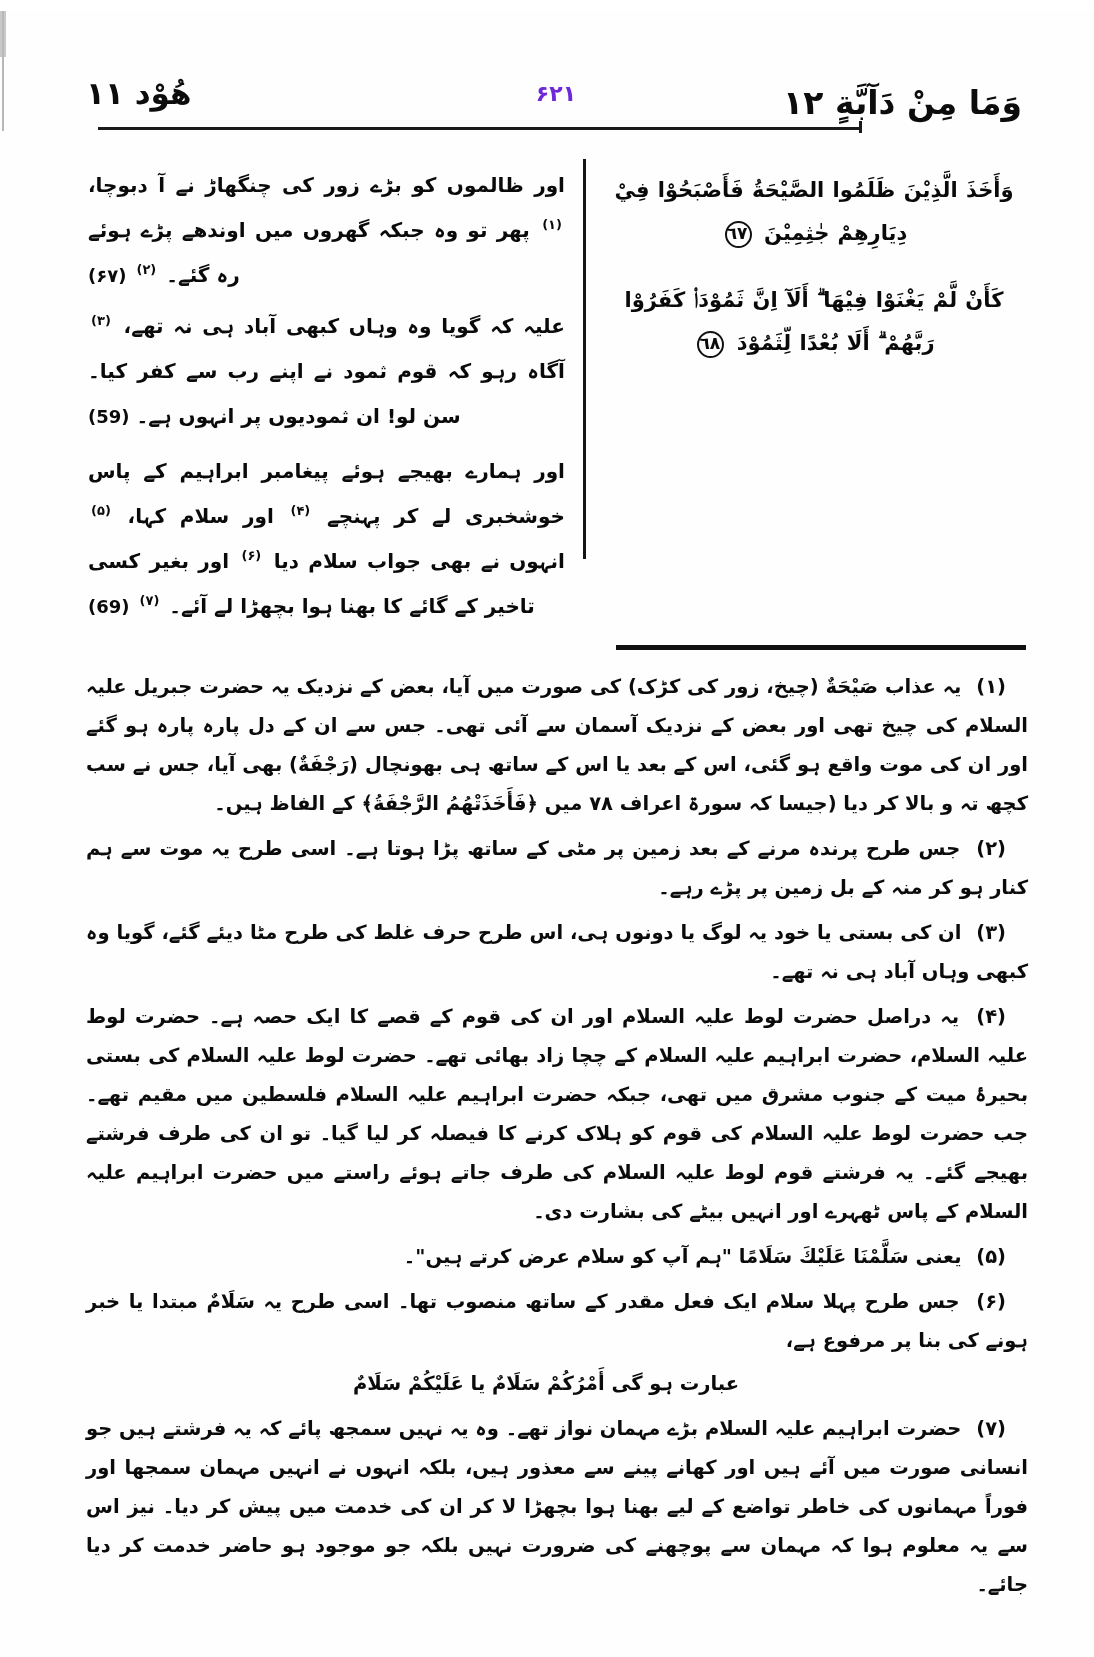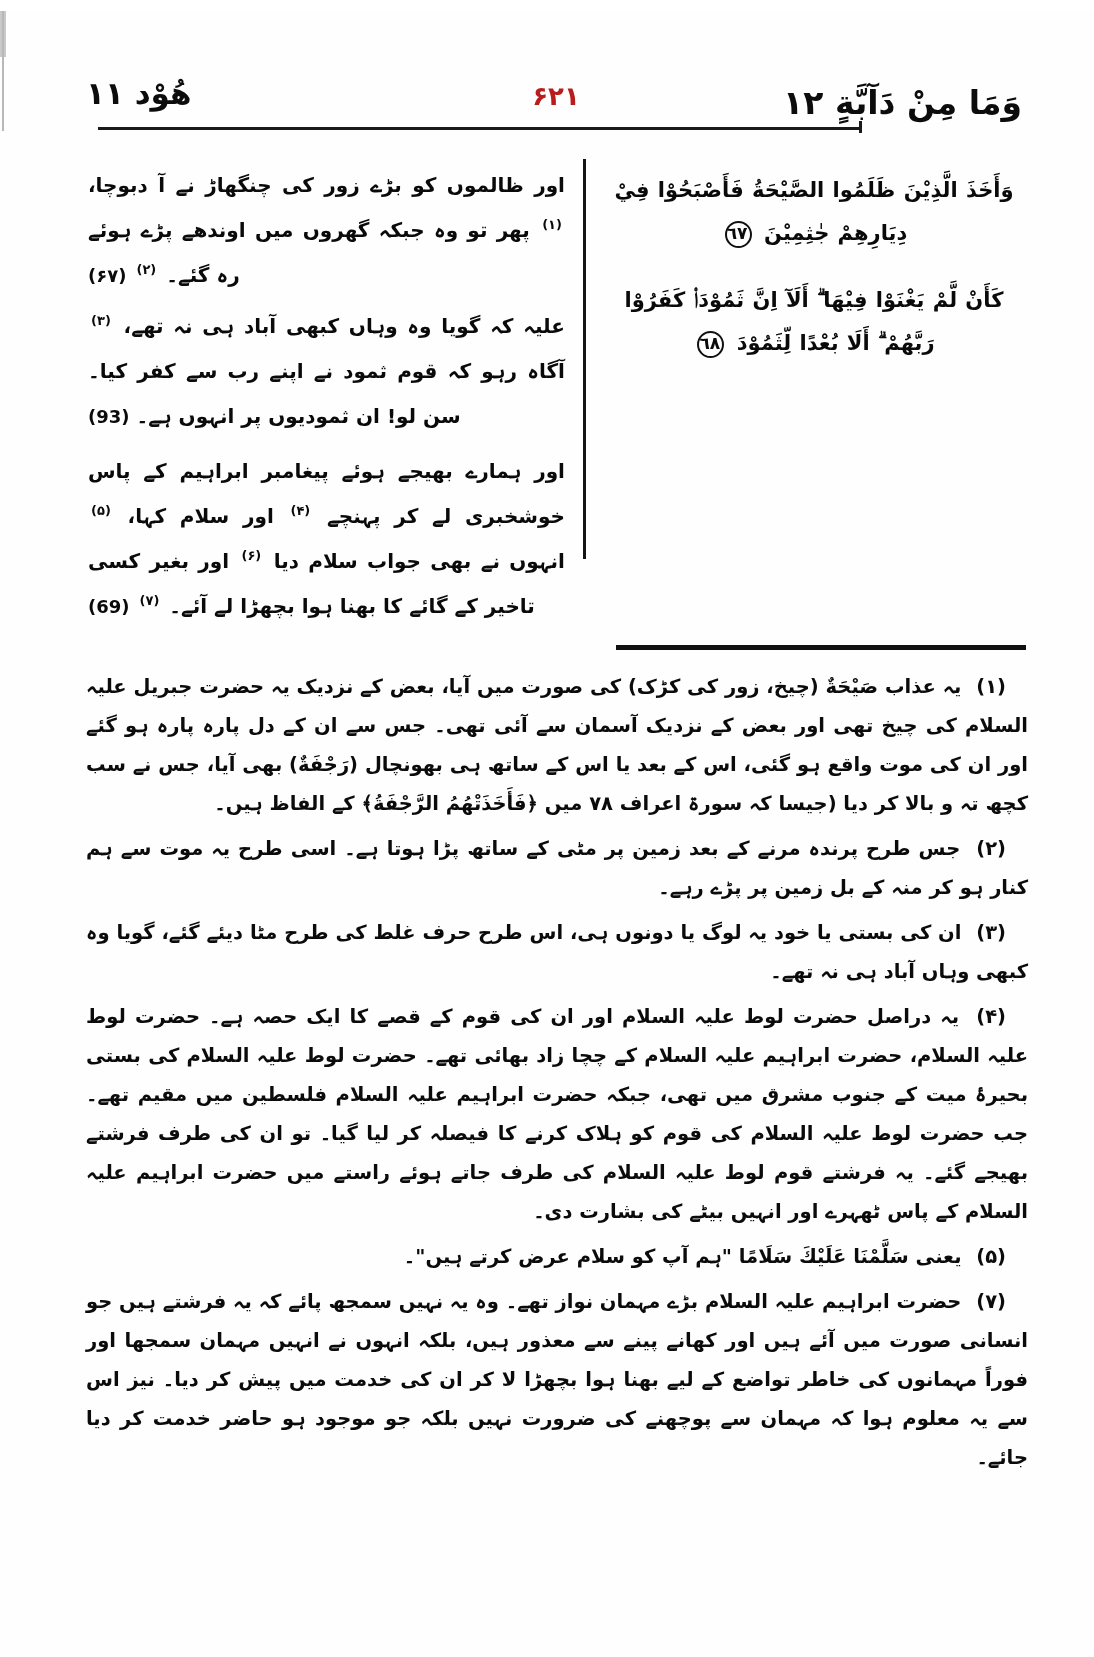--- a/index.html
+++ b/index.html
@@ -59,23 +59,23 @@
     font-weight: bold;
     color: #0c0c0c;
     letter-spacing: 1px;
     white-space: nowrap;
   }
   .hdr-page {
     position: absolute;
     left: 50%;
     transform: translateX(-50%);
     top: 10px;
-    font-size: 26px;
-    font-weight: bold;
-    color: #b91c1c;
+    font-size: 22px;
+    font-weight: bold;
+    color: #6d28d9;
     text-align: right;
   }
   .hdr-juz {
     position: absolute;
     right: 10px;
     top: 12px;
     font-size: 33px;
     font-weight: bold;
     color: #0c0c0c;
     white-space: nowrap;
@@ -256,21 +256,21 @@
           <sup class="fn">(۱)</sup>
           <span>پھر تو وہ جبکہ گھروں میں اوندھے پڑے ہوئے رہ گئے۔</span>
           <sup class="fn">(۲)</sup>
           <span class="ayah-num">(۶۷)</span>
         </div>
 
         <div class="trans-block t2">
           <span>علیہ کہ گویا وہ وہاں کبھی آباد ہی نہ تھے،</span>
           <sup class="fn">(۳)</sup>
           <span>آگاہ رہو کہ قوم ثمود نے اپنے رب سے کفر کیا۔ سن لو! ان ثمودیوں پر انہوں ہے۔</span>
-          <span class="ayah-num">(93)</span>
+          <span class="ayah-num">(59)</span>
         </div>
 
         <div class="trans-block t3">
           <span>اور ہمارے بھیجے ہوئے پیغامبر ابراہیم کے پاس خوشخبری لے کر پہنچے</span>
           <sup class="fn">(۴)</sup>
           <span>اور سلام کہا،</span>
           <sup class="fn">(۵)</sup>
           <span>انہوں نے بھی جواب سلام دیا</span>
           <sup class="fn">(۶)</sup>
           <span>اور بغیر کسی تاخیر کے گائے کا بھنا ہوا بچھڑا لے آئے۔</span>
@@ -305,20 +305,25 @@
       <div class="footnote indent-first">
         <span class="fn-marker">(۴)</span>
         <span>یہ دراصل حضرت لوط علیہ السلام اور ان کی قوم کے قصے کا ایک حصہ ہے۔ حضرت لوط علیہ السلام، حضرت ابراہیم علیہ السلام کے چچا زاد بھائی تھے۔ حضرت لوط علیہ السلام کی بستی بحیرۂ میت کے جنوب مشرق میں تھی، جبکہ حضرت ابراہیم علیہ السلام فلسطین میں مقیم تھے۔ جب حضرت لوط علیہ السلام کی قوم کو ہلاک کرنے کا فیصلہ کر لیا گیا۔ تو ان کی طرف فرشتے بھیجے گئے۔ یہ فرشتے قوم لوط علیہ السلام کی طرف جاتے ہوئے راستے میں حضرت ابراہیم علیہ السلام کے پاس ٹھہرے اور انہیں بیٹے کی بشارت دی۔</span>
       </div>
 
       <div class="footnote indent-first">
         <span class="fn-marker">(۵)</span>
         <span>یعنی سَلَّمْنَا عَلَیْكَ سَلَامًا "ہم آپ کو سلام عرض کرتے ہیں"۔</span>
       </div>
 
+      <div class="footnote indent-first">
+        <span class="fn-marker">(۶)</span>
+        <span>جس طرح پہلا سلام ایک فعل مقدر کے ساتھ منصوب تھا۔ اسی طرح یہ سَلَامٌ مبتدا یا خبر ہونے کی بنا پر مرفوع ہے،</span>
+        <span class="center-line">عبارت ہو گی أَمْرُكُمْ سَلَامٌ یا عَلَیْكُمْ سَلَامٌ</span>
+      </div>
 
       <div class="footnote indent-first">
         <span class="fn-marker">(۷)</span>
         <span>حضرت ابراہیم علیہ السلام بڑے مہمان نواز تھے۔ وہ یہ نہیں سمجھ پائے کہ یہ فرشتے ہیں جو انسانی صورت میں آئے ہیں اور کھانے پینے سے معذور ہیں، بلکہ انہوں نے انہیں مہمان سمجھا اور فوراً مہمانوں کی خاطر تواضع کے لیے بھنا ہوا بچھڑا لا کر ان کی خدمت میں پیش کر دیا۔ نیز اس سے یہ معلوم ہوا کہ مہمان سے پوچھنے کی ضرورت نہیں بلکہ جو موجود ہو حاضر خدمت کر دیا جائے۔</span>
       </div>
 
     </div>
   </div>
 </div>
 

